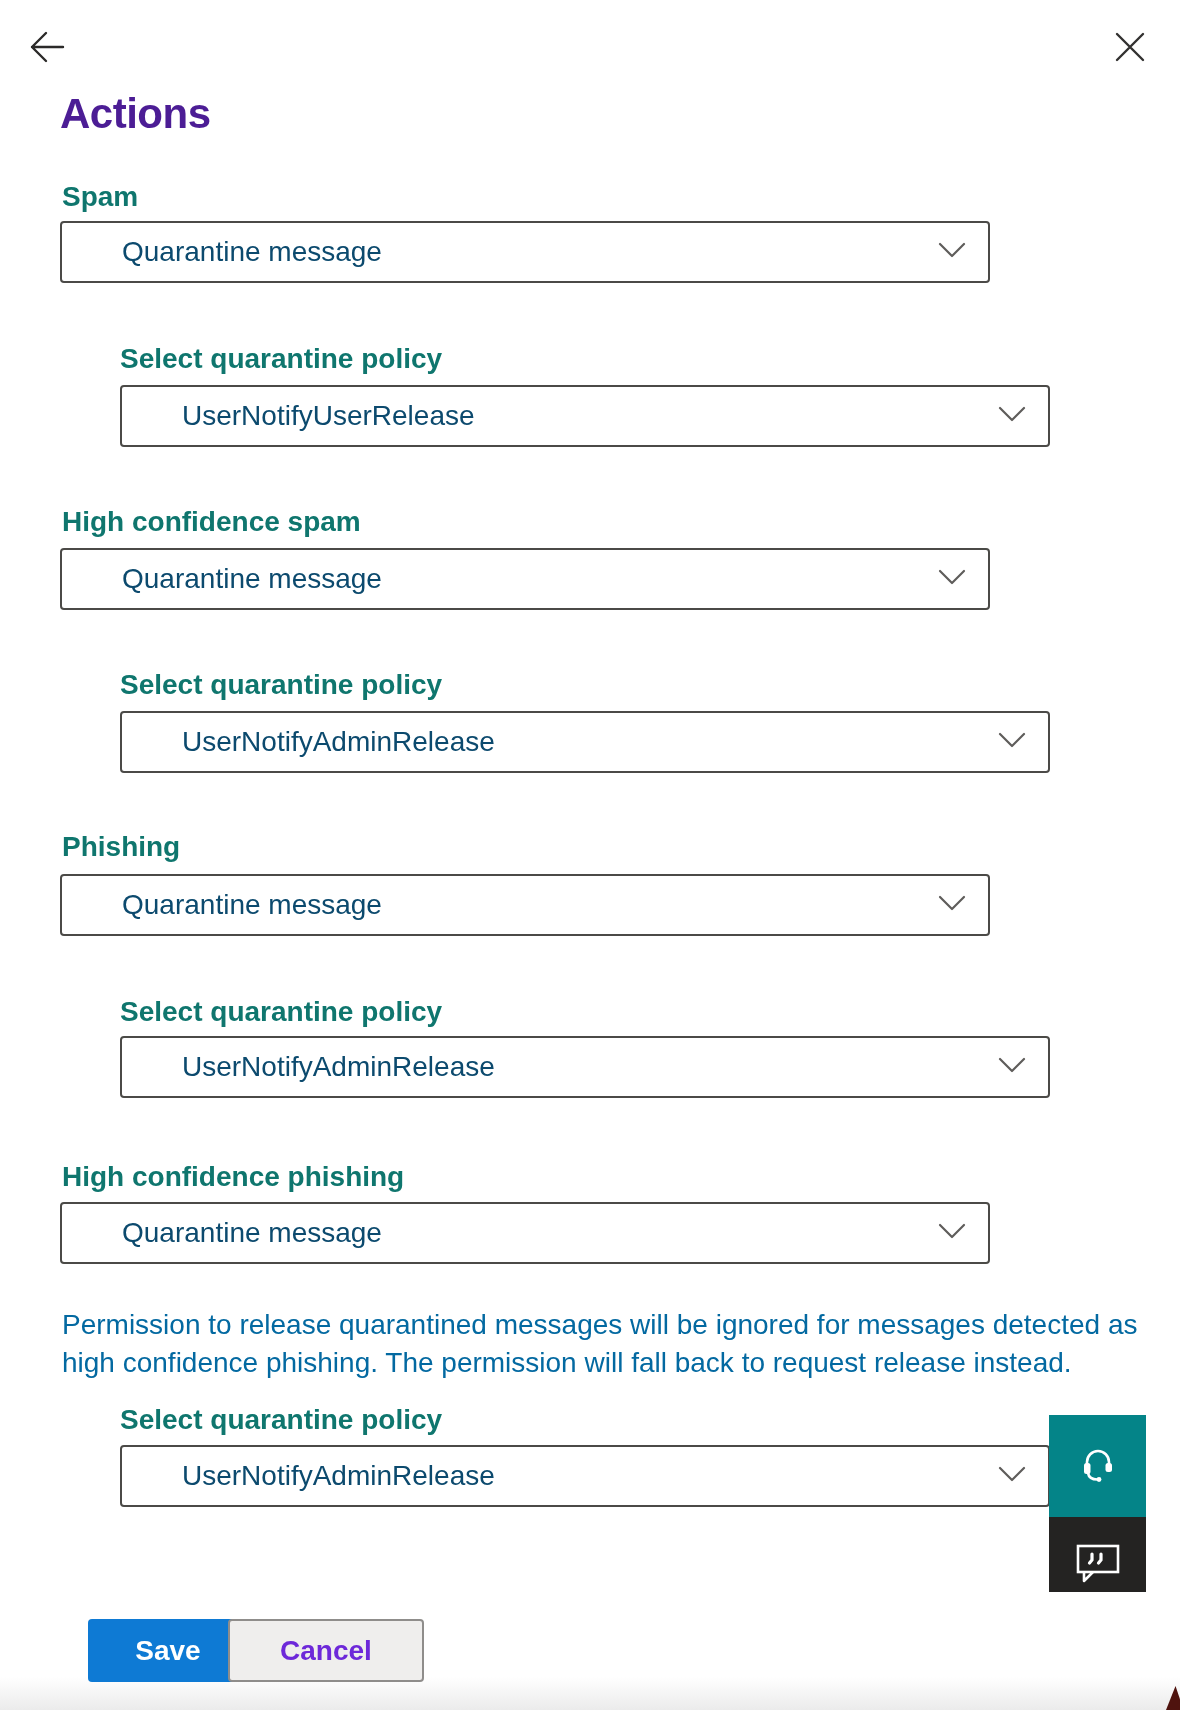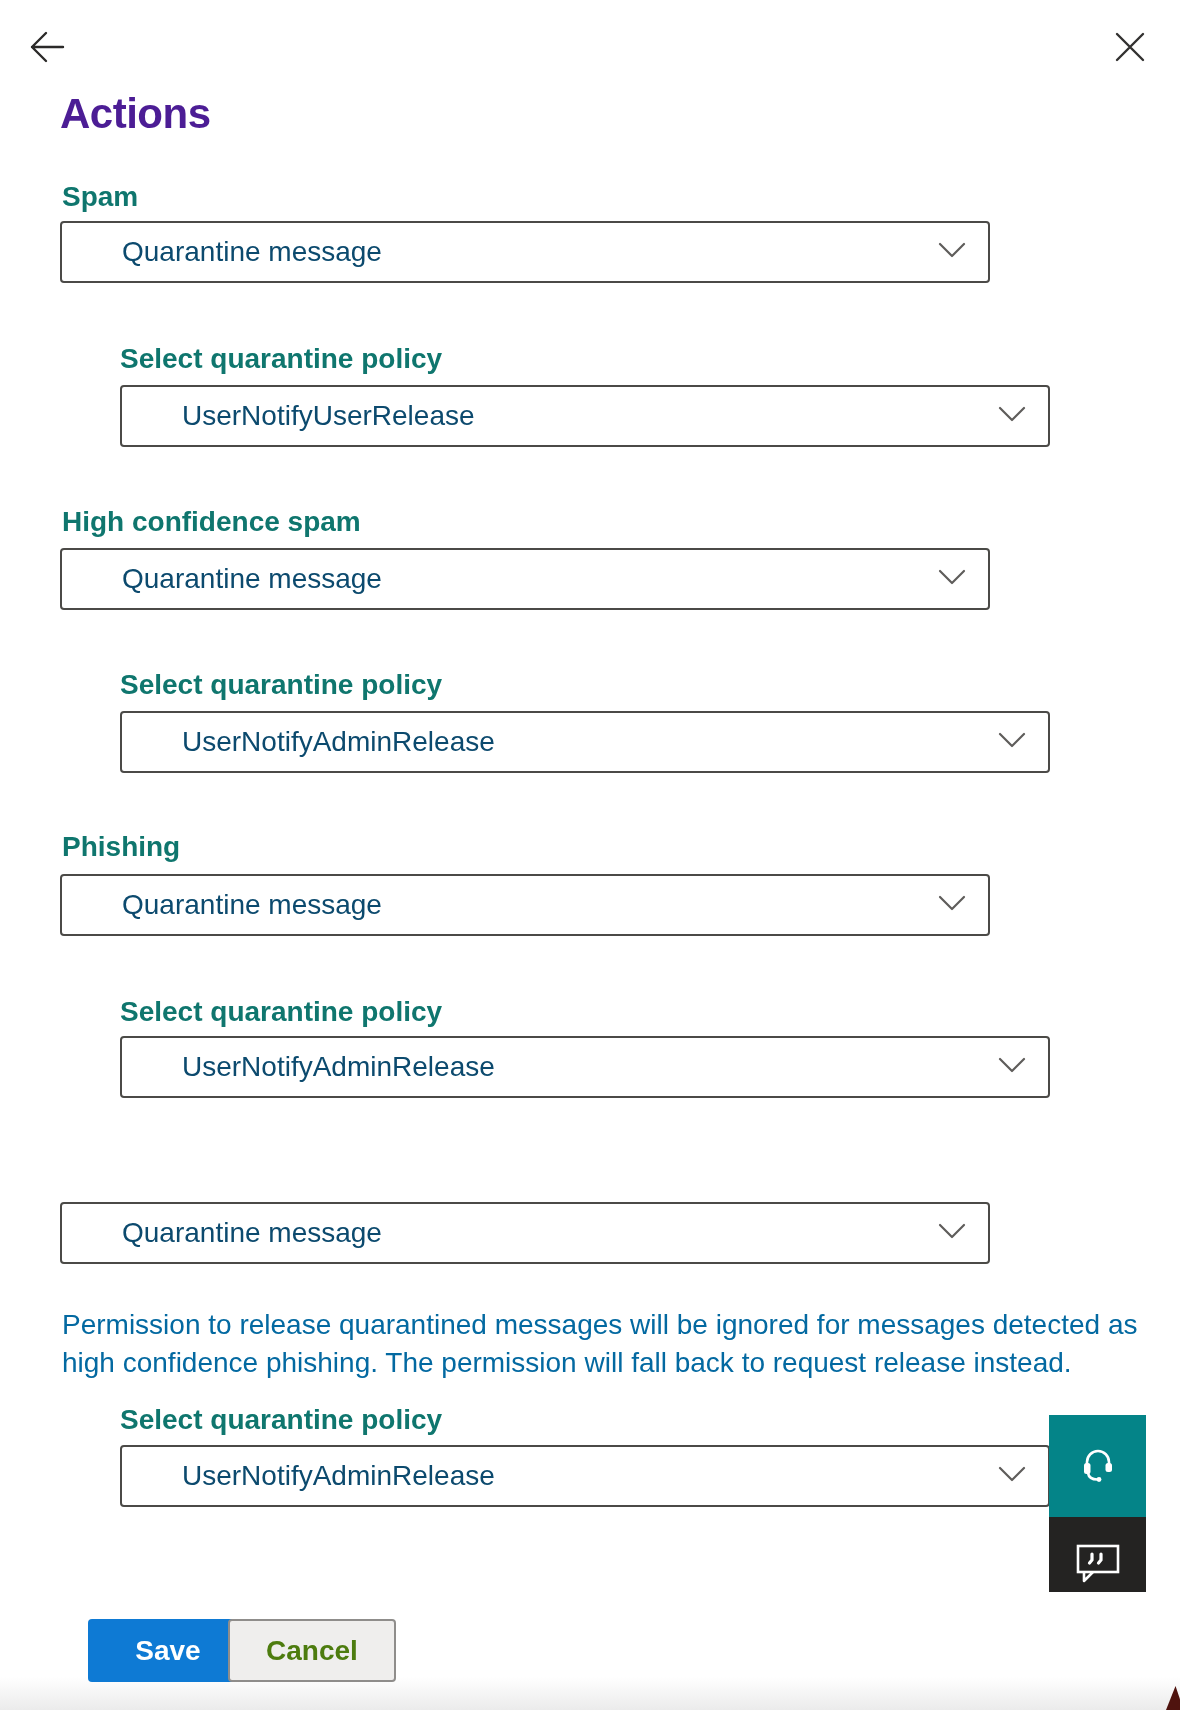--- a/index.html
+++ b/index.html
@@ -63,22 +63,22 @@
   #footer{
     position:absolute;left:0;top:1592px;width:1180px;height:118px;
     background:linear-gradient(180deg,#ffffff 0%,#ffffff 72%,#ebebeb 100%);
   }
   #save-btn{
     position:absolute;left:44px;top:27px;width:160px;height:63px;
     background:#0e7ad4;color:#ffffff;border:none;border-radius:4px;
     font-family:inherit;font-size:28px;font-weight:600;cursor:pointer;margin-left:44px;
   }
   #cancel-btn{
-    position:absolute;left:228px;top:27px;width:168px;height:63px;
-    background:#efeeed;color:#4d7c0f;border:2px solid #8f8d8b;border-radius:4px;
+    position:absolute;left:228px;top:27px;width:196px;height:63px;
+    background:#efeeed;color:#6d28d9;border:2px solid #8f8d8b;border-radius:4px;
     font-family:inherit;font-size:28px;font-weight:600;cursor:pointer;
   }
 
   
   #support-btn{
     position:absolute;left:1049px;top:1415px;width:97px;height:102px;
     background:#048488;border:none;cursor:pointer;
     display:flex;align-items:center;justify-content:center;
   }
   #feedback-btn{
@@ -169,20 +169,21 @@
   <div class="field-label lbl-sel3">Select quarantine policy</div>
   <div class="dd dd6">
     <span class="dd-value">UserNotifyAdminRelease</span>
     <span class="chev">
       <svg width="28" height="16" viewBox="0 0 28 16" fill="none">
           <path d="M2 2 L14 14 L26 2" stroke="#5f5d5b" stroke-width="2.2" stroke-linecap="round" stroke-linejoin="round"></path>
         </svg>
     </span>
   </div>
 
+  <div class="field-label lbl-hcp">High confidence phishing</div>
   <div class="dd dd7">
     <span class="dd-value">Quarantine message</span>
     <span class="chev">
       <svg width="28" height="16" viewBox="0 0 28 16" fill="none">
           <path d="M2 2 L14 14 L26 2" stroke="#5f5d5b" stroke-width="2.2" stroke-linecap="round" stroke-linejoin="round"></path>
         </svg>
     </span>
   </div>
 
   <div id="hcp-note">Permission to release quarantined messages will be ignored for messages detected as high confidence phishing. The permission will fall back to request release instead.</div>

